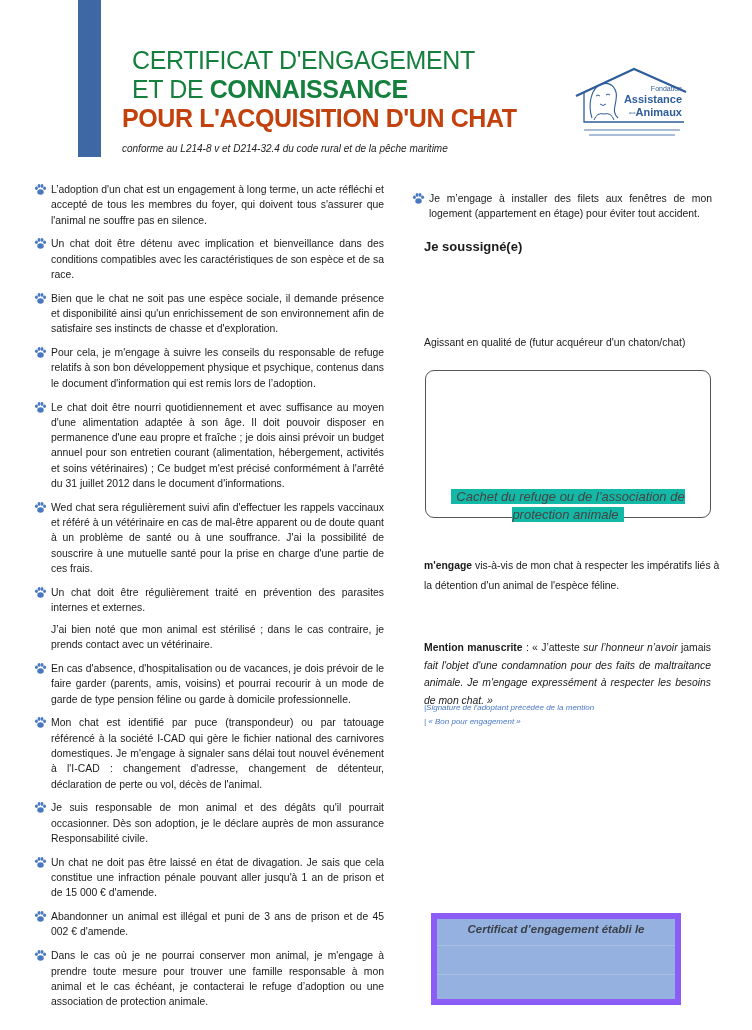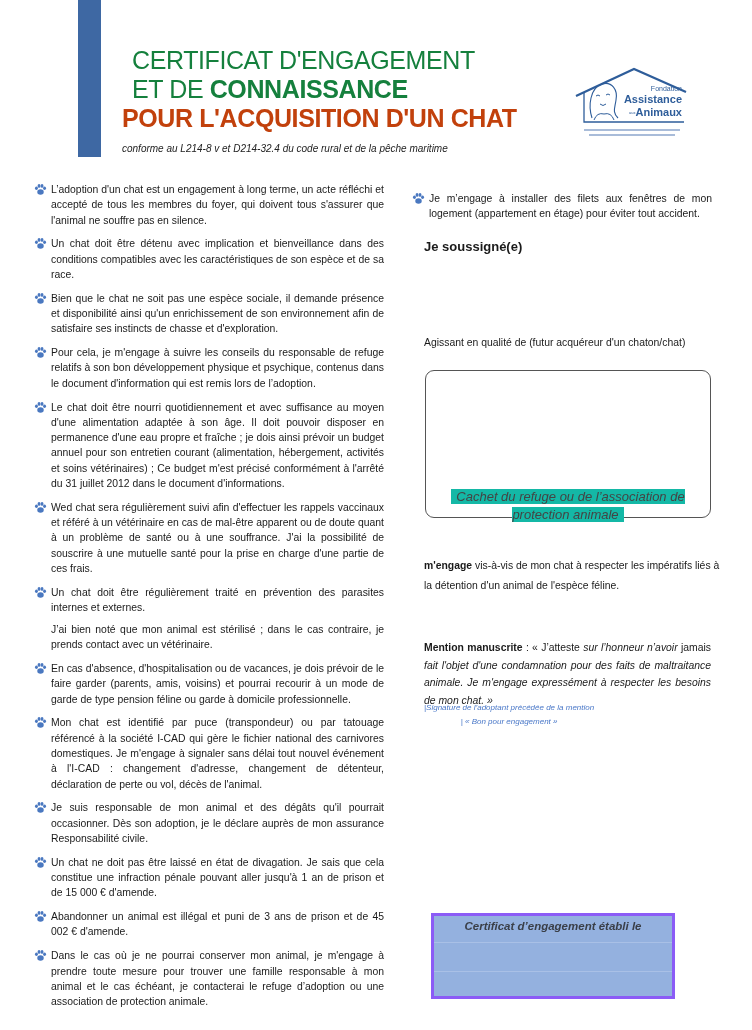--- a/index.html
+++ b/index.html
@@ -29,24 +29,24 @@
 
   .soussigne { position:absolute; left:424px; top:239px; font-size:13px; font-weight:bold; }
   .agissant { position:absolute; left:424px; top:337px; font-size:10.4px; }
   .stamp { position:absolute; left:425px; top:370px; width:284px; height:146px;
            border:1.3px solid #555; border-radius:9px; }
   .stamp-caption { position:absolute; left:0; right:0; bottom:-6px; text-align:center; }
   .stamp-caption span { background:#14b8a6; padding:0 5px; font-size:13px; font-style:italic; color:#444; }
 
   .engage { position:absolute; left:424px; top:556px; width:300px; font-size:10.4px; line-height:20px; }
   .mention { position:absolute; left:424px; top:633px; width:287px; font-size:10.4px; line-height:17.5px; text-align:justify;margin-top:6px; }
-  .sig { position:absolute; left:424px; top:701px; font-size:8px; font-style:italic; color:#4a78c8; line-height:14px;text-align:center; }
+  .sig { position:absolute; left:424px; top:701px; font-size:8px; font-style:italic; color:#4a78c8; line-height:14px; }
 
   .date-box { position:absolute; left:431px; top:913px; width:238px; height:80px; background:#94b1df;
-              border:3px solid #8b5cf6; }
+              border:6px solid #8b5cf6; }
   .date-title { text-align:center; font-weight:bold; font-style:italic; font-size:11.5px; color:#3a3f48; padding-top:4px; }
   .date-line { position:absolute; left:0; right:0; height:1px; background:#a9c0e6; }
 </style>
 </head>
 <body>
 
 <div class="side-bar"></div>
 
 <div class="title">
   <div class="t1">CERTIFICAT D'ENGAGEMENT</div>

